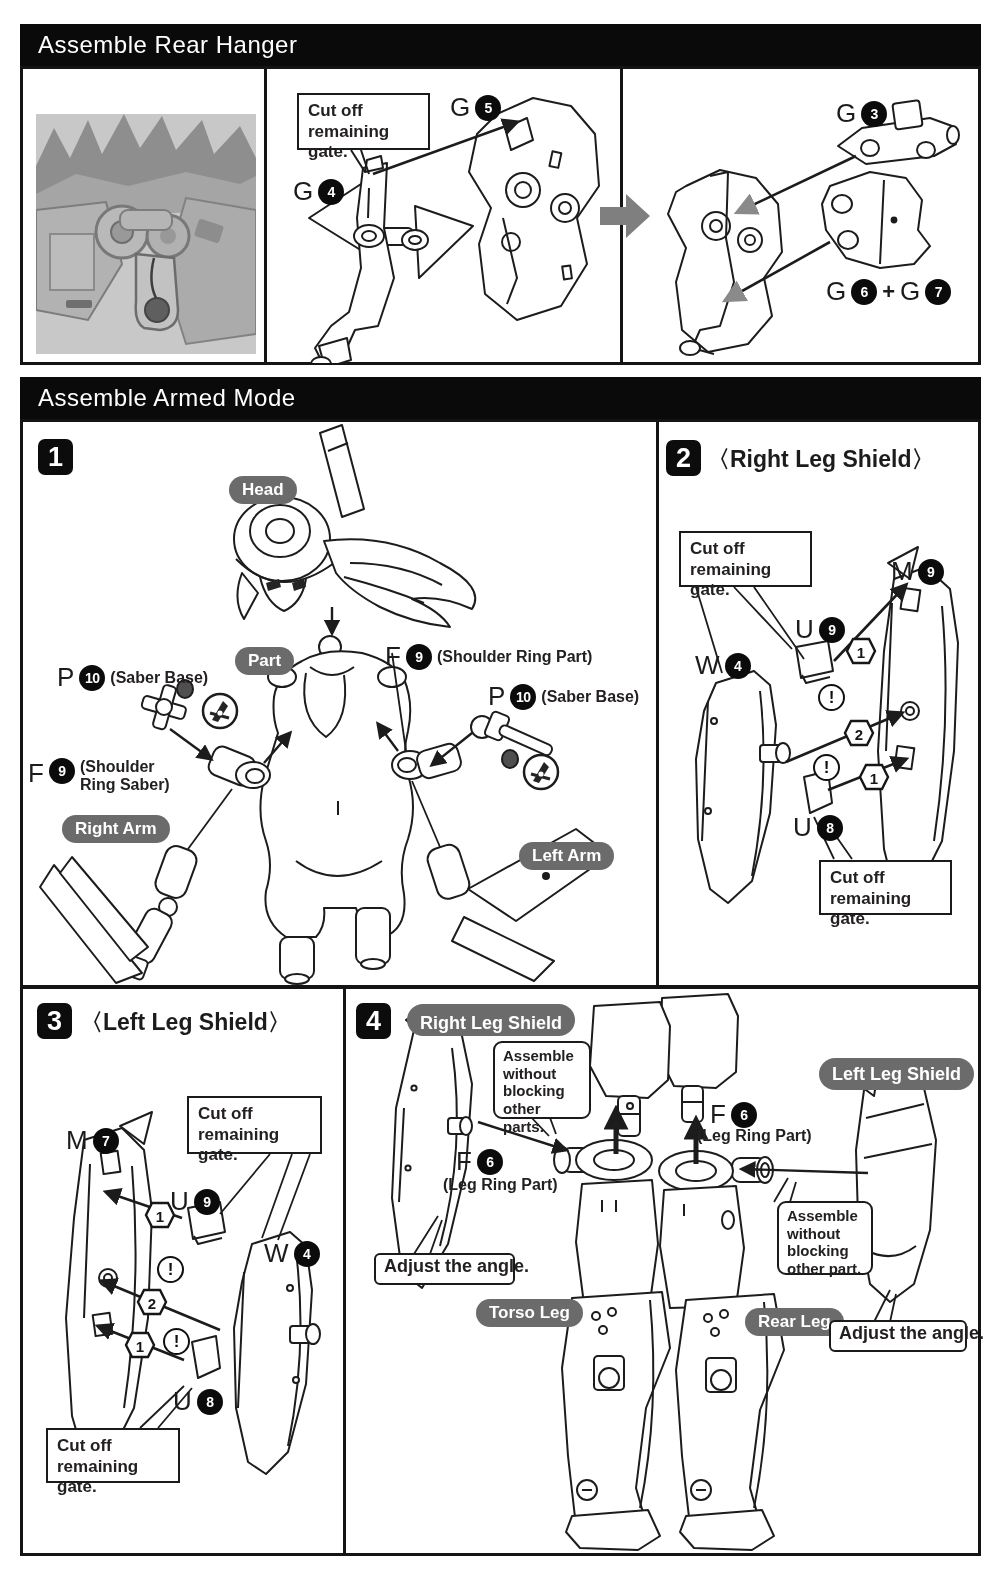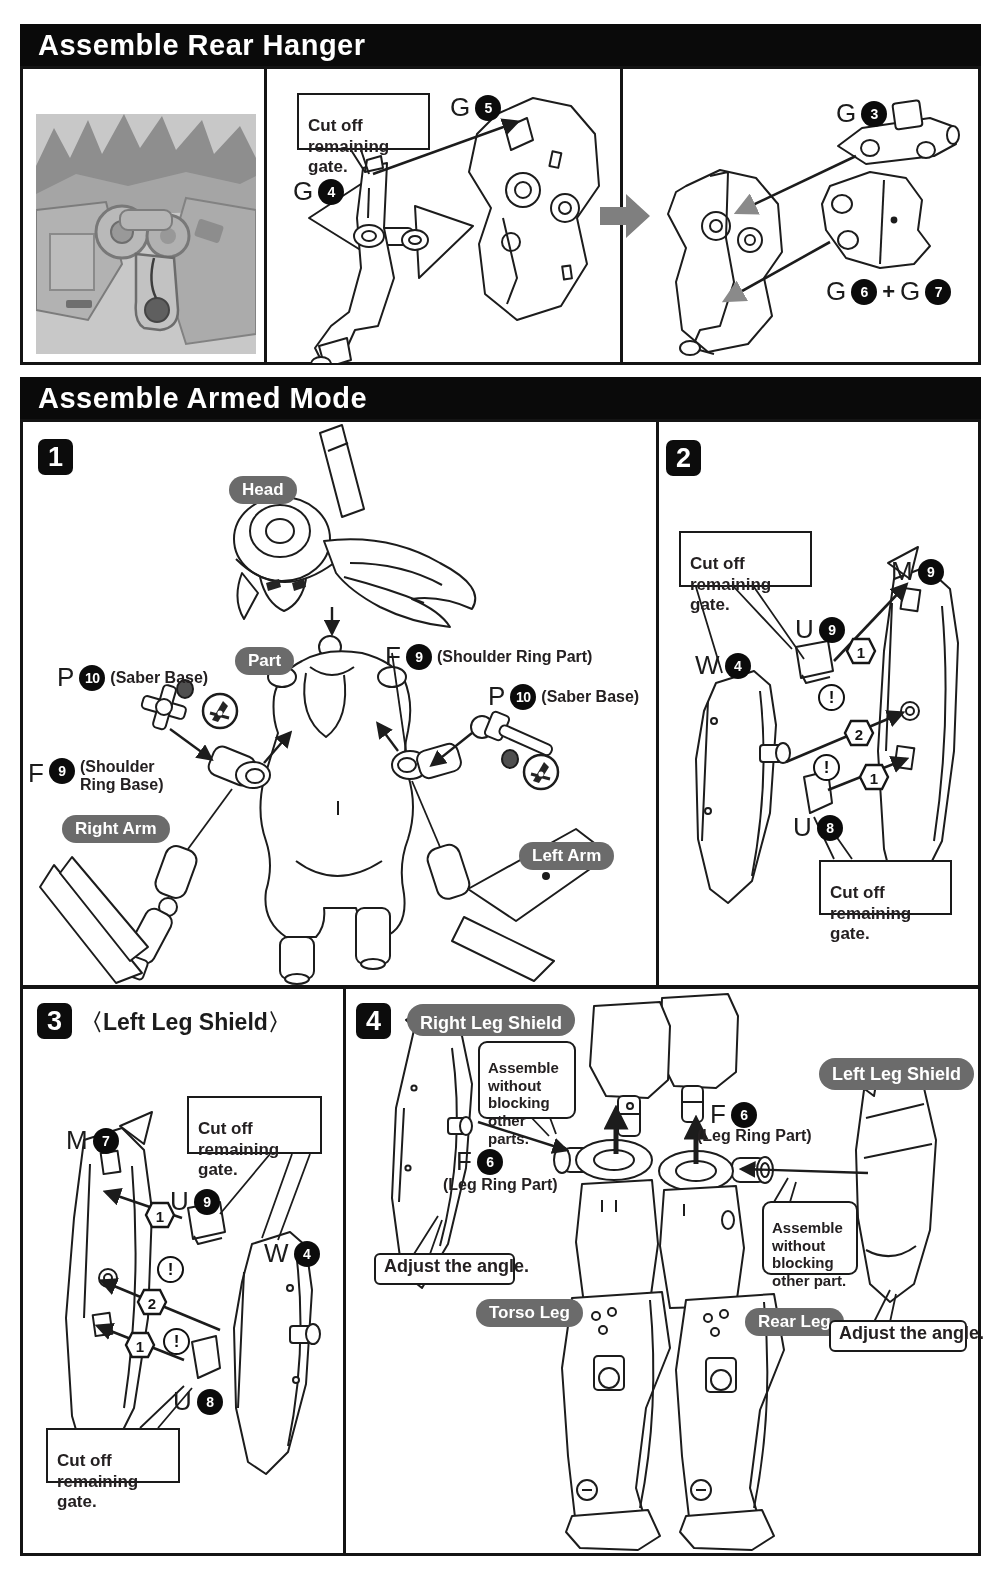--- a/index.html
+++ b/index.html
@@ -1,31 +1,31 @@
 <!DOCTYPE html>
 <html><head>
 <meta charset="utf-8">
 <style>
   html,body{margin:0;padding:0;background:#fff;}
   .page{position:relative;width:1001px;height:1576px;background:#fff;
         font-family:"Liberation Sans","DejaVu Sans",sans-serif;color:#1c1c1c;overflow:hidden;}
   .abs{position:absolute;}
-  .hdr{background:#0a0a0a;color:#fff;font-weight:bold;font-size:29px;
+  .hdr{background:#0a0a0a;color:#fff;font-weight:normal;font-size:24px;
        display:flex;align-items:center;padding-left:18px;box-sizing:border-box;letter-spacing:.5px;}
   .box{border:3px solid #141414;box-sizing:border-box;background:#fff;}
   .vline{background:#141414;width:3px;}
   .ex-label{font-weight:bold;font-size:23px;color:#242021;}
   .badge{background:#0c0c0c;color:#fff;font-weight:bold;font-size:27px;border-radius:7px;
          width:35px;height:36px;display:flex;align-items:center;justify-content:center;}
   .ptitle{font-weight:bold;font-size:23px;color:#1c1c1c;white-space:nowrap;}
   .pill{background:#6b6b6b;color:#fff;font-weight:bold;font-size:17px;border-radius:999px;
         padding:2px 13px;height:24px;display:flex;align-items:center;white-space:nowrap;}
   .callout{background:#fff;border:2.5px solid #1a1a1a;border-radius:0;box-sizing:border-box;
-           font-weight:bold;font-size:17px;line-height:1.22;padding:21px 9px;white-space:pre-line;color:#242021;}
-  .callout.small{font-size:15px;line-height:1.18;padding:16px 8px;border-radius:9px;}
+           font-weight:bold;font-size:17px;line-height:1.22;padding:6px 9px;white-space:pre-line;color:#242021;}
+  .callout.small{font-size:15px;line-height:1.18;padding:4px 8px;border-radius:9px;margin-left:15px;}
   .adjust{background:#fff;border:2.5px solid #1a1a1a;border-radius:6px;box-sizing:border-box;
           font-weight:bold;font-size:18px;padding:1px 8px;white-space:nowrap;color:#242021;}
   .plabel{display:flex;align-items:center;gap:5px;white-space:nowrap;}
   .pletter{font-size:26px;color:#1c1c1c;}
   .pnum{width:26px;height:26px;border-radius:50%;background:#0b0b0b;color:#fff;flex:0 0 auto;
         font-weight:bold;font-size:14px;display:flex;align-items:center;justify-content:center;letter-spacing:-0.5px;}
   .pplus{font-size:22px;font-weight:bold;}
   .pnote{font-weight:bold;font-size:16px;line-height:1.1;white-space:pre-line;color:#242021;}
   .bang{width:27px;height:27px;border-radius:50%;border:2.5px solid #111;background:#fff;color:#111;
         box-sizing:border-box;font-weight:bold;font-size:17px;display:flex;align-items:center;justify-content:center;}
@@ -288,21 +288,21 @@
 
   <div class="abs plabel" style="left:57px;top:662px;">
     <span class="pletter">P</span>
     <span class="pnum">10</span>
     <span class="pnote">(Saber Base)</span>
   </div>
   <div class="abs plabel" style="left:28px;top:758px;align-items:flex-start;">
     <span class="pletter">F</span>
     <span class="pnum">9</span>
     <span class="pnote">(Shoulder
-Ring Base)</span>
+Ring Saber)</span>
   </div>
   <div class="abs plabel" style="left:385px;top:641px;">
     <span class="pletter">F</span>
     <span class="pnum">9</span>
     <span class="pnote">(Shoulder Ring Part)</span>
   </div>
   <div class="abs plabel" style="left:488px;top:681px;">
     <span class="pletter">P</span>
     <span class="pnum">10</span>
     <span class="pnote">(Saber Base)</span>
@@ -343,20 +343,21 @@
     </g>
     <g stroke="#1c1c1c" stroke-width="1.8" fill="none">
       <path d="M40,166 L66,252 M78,166 L136,228 M98,166 L148,238"></path>
       <path d="M178,438 L158,396 M196,438 L168,398"></path>
     </g>
   </svg>
 
   <div class="abs badge" style="left:666px;top:440px;">
     <span>2</span>
     </div>
+  <div class="abs ptitle" style="left:707px;top:444px;">〈Right Leg Shield〉</div>
   <div class="abs callout" style="left:679px;top:531px;width:133px;height:56px;">Cut off
 remaining gate.</div>
   <div class="abs callout" style="left:819px;top:860px;width:133px;height:55px;">Cut off
 remaining gate.</div>
 
   <div class="abs plabel" style="left:891px;top:556px;">
     <span class="pletter">M</span>
     <span class="pnum">9</span>
     </div>
   <div class="abs plabel" style="left:795px;top:614px;">

